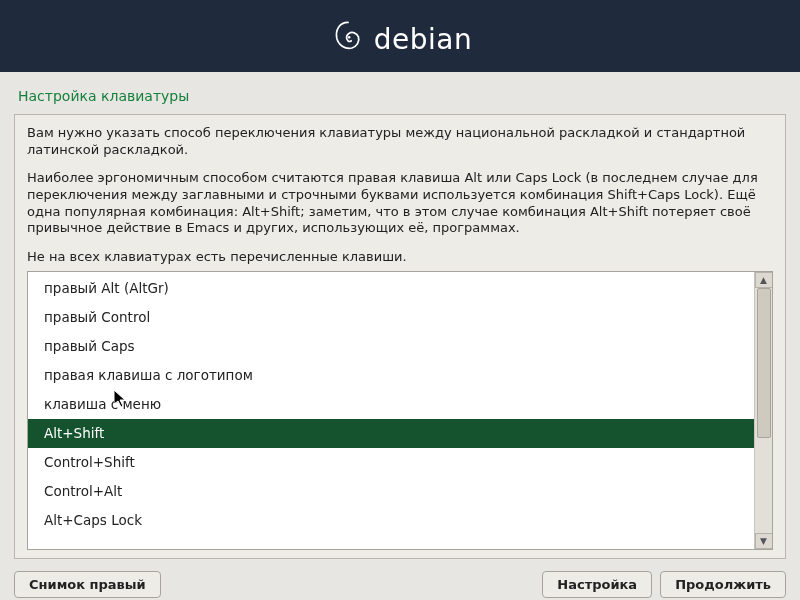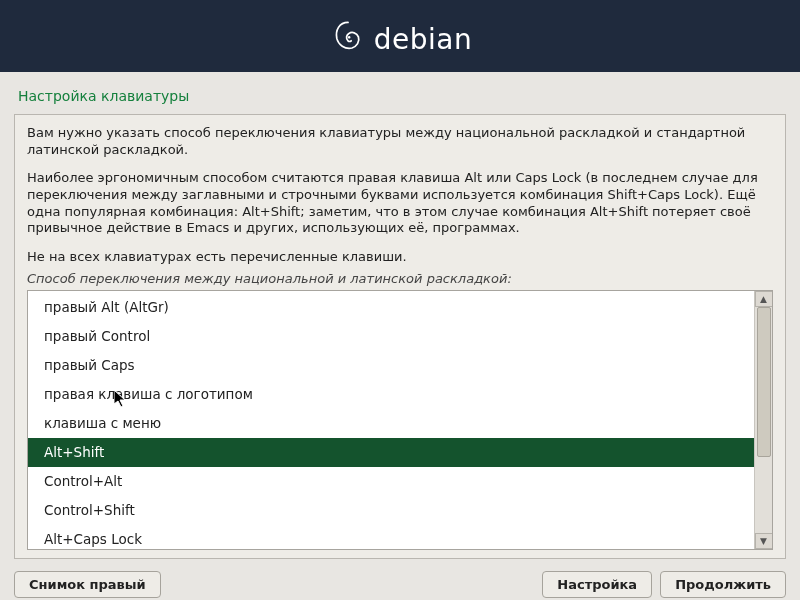--- a/index.html
+++ b/index.html
@@ -155,32 +155,31 @@
 </div>
 
 <div class="page-title">Настройка клавиатуры</div>
 
 <div class="main-panel">
   <div class="description">
     <p>Вам нужно указать способ переключения клавиатуры между национальной раскладкой и стандартной латинской раскладкой.</p>
     <p>Наиболее эргономичным способом считаются правая клавиша Alt или Caps Lock (в последнем случае для переключения между заглавными и строчными буквами используется комбинация Shift+Caps Lock). Ещё одна популярная комбинация: Alt+Shift; заметим, что в этом случае комбинация Alt+Shift потеряет своё привычное действие в Emacs и других, использующих её, программах.</p>
     <p class="tight">Не на всех клавиатурах есть перечисленные клавиши.</p>
   </div>
-  <div class="prompt">Способ переключения между национальной и латинской раскладкой:</div>
 
   <div class="list-wrap">
     <div class="list" id="options-list">
         <div class="list-item">правый Alt (AltGr)</div>
         <div class="list-item">правый Control</div>
         <div class="list-item">правый Caps</div>
         <div class="list-item">правая клавиша с логотипом</div>
         <div class="list-item">клавиша с меню</div>
         <div class="list-item selected">Alt+Shift</div>
+        <div class="list-item">Control+Shift</div>
         <div class="list-item">Control+Alt</div>
-        <div class="list-item">Control+Shift</div>
         <div class="list-item">Alt+Caps Lock</div>
       </div>
     <div class="scrollbar">
       <div class="sb-btn">▲</div>
       <div class="sb-track">
         <div class="sb-thumb"></div>
       </div>
       <div class="sb-btn">▼</div>
     </div>
   </div>

